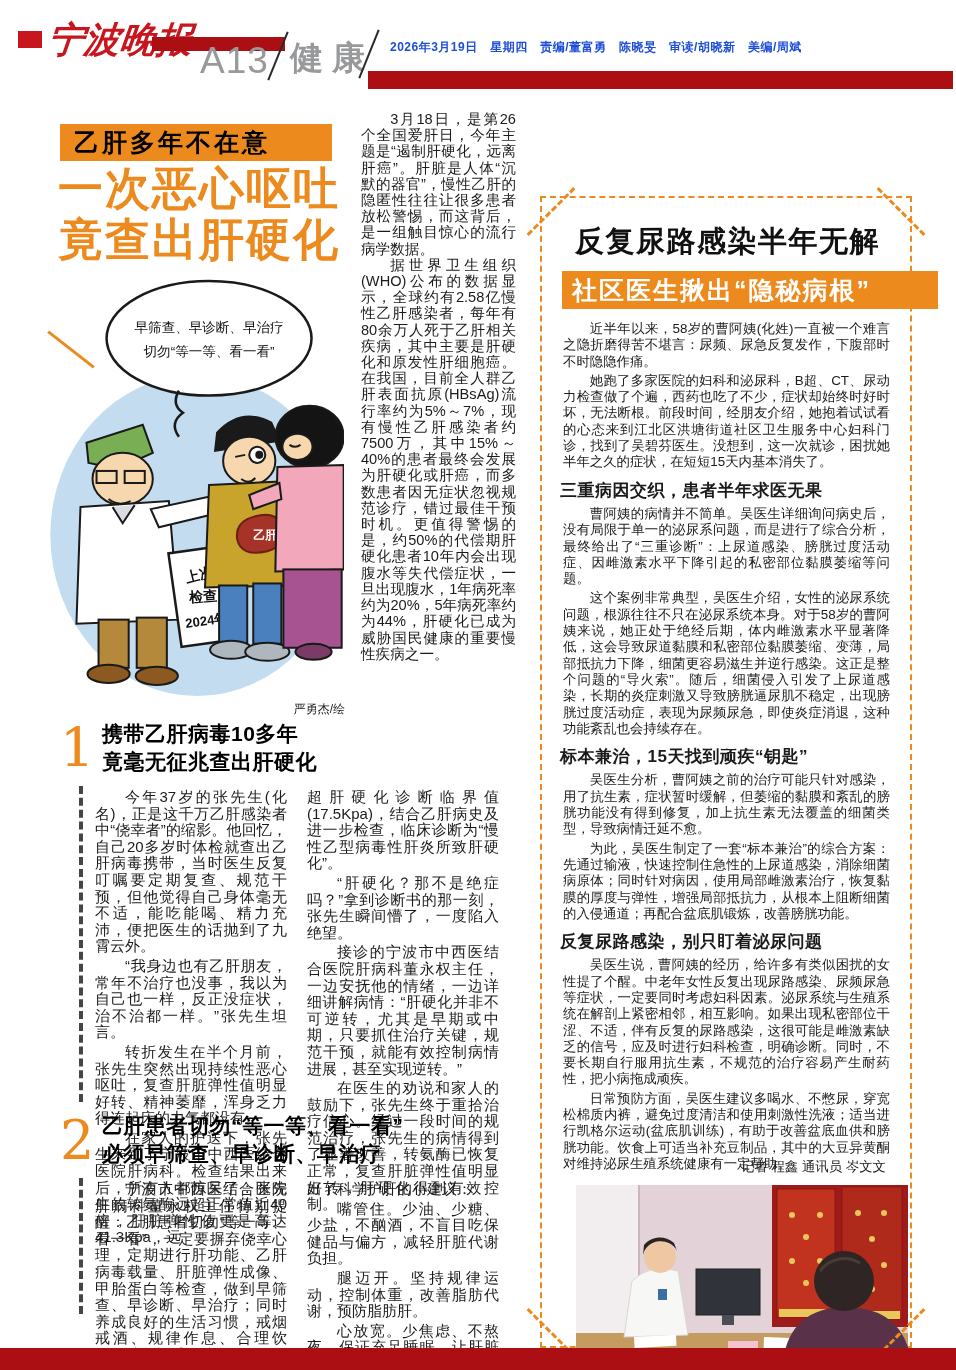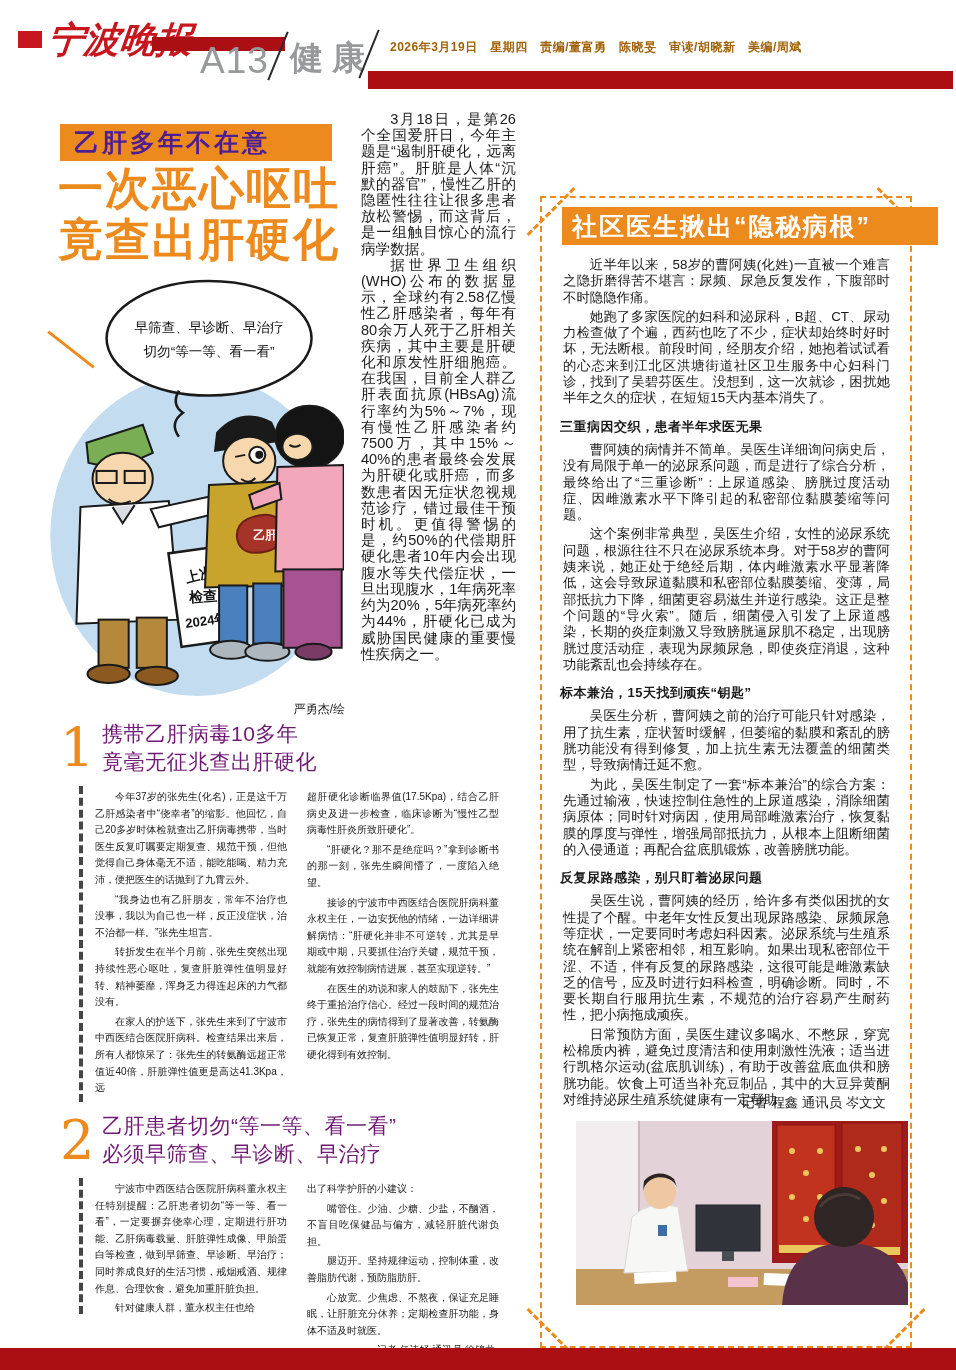--- a/index.html
+++ b/index.html
@@ -8,56 +8,56 @@
   
   .m-square{position:absolute;left:18px;top:31px;width:24px;height:17px;background:#c8161e;}
   .m-logo{position:absolute;left:48px;top:16px;font-family:"DejaVu Serif",serif;
           font-style:italic;font-weight:bold;font-size:36px;color:#c8161e;transform:skewX(-6deg);}
   .m-bar1{position:absolute;left:152px;top:37px;width:133px;height:14px;background:#ab0f14;}
   .m-pageno{position:absolute;left:200px;top:40px;font-size:37px;color:#97999b;letter-spacing:1px;}
   .m-slash{position:absolute;width:2px;height:52px;background:#2a2a2a;transform:rotate(22deg);}
   .m-slash1{left:277px;top:30px;}
   .m-slash2{left:368px;top:28px;}
   .m-section{position:absolute;left:290px;top:36px;font-size:33px;font-weight:900;color:#97999b;letter-spacing:9px;}
-  .m-dateline{position:absolute;left:390px;top:39px;font-size:12px;font-weight:bold;color:#a16207;letter-spacing:.5px;}
+  .m-dateline{position:absolute;left:390px;top:39px;font-size:12px;font-weight:bold;color:#1d4ed8;letter-spacing:.5px;}
   .m-bar2{position:absolute;left:368px;top:71px;width:585px;height:18px;background:#ab0f14;}
   .bottom-bar{position:absolute;left:0;top:1348px;width:956px;height:22px;background:#ab0f14;}
   
   .kicker{position:absolute;left:60px;top:124px;width:258px;height:37px;background:#ec8a1d;
-          color:#4c1d95;font-size:25px;font-weight:bold;line-height:37px;padding-left:14px;letter-spacing:3px;}
+          color:#000000;font-size:25px;font-weight:bold;line-height:37px;padding-left:14px;letter-spacing:3px;}
   .headline{position:absolute;left:58px;top:164px;width:300px;font-size:45px;font-weight:900;
             color:#ec8a1d;line-height:1.13;letter-spacing:2px;white-space:nowrap;}
   .diag{position:absolute;left:42px;top:348px;width:58px;border-top:3px solid #ec8a1d;transform:rotate(38deg);}
   .cartoon-wrap{position:absolute;left:50px;top:266px;width:294px;height:434px;}
   .cartoon-credit{position:absolute;left:235px;top:701px;width:110px;text-align:right;font-size:12px;color:#222;}
   .intro{position:absolute;left:361px;top:111px;width:155px;font-size:14.6px;line-height:16.2px;}
   .intro p{margin:0;text-align:justify;}
   
   .sec-num{position:absolute;font-family:"DejaVu Serif",serif;font-size:54px;line-height:1;color:#ec8a1d;}
   .sec-dash{position:absolute;width:0;border-left:4px dashed #454545;}
-  .sec-head{position:absolute;font-size:21px;font-weight:normal;line-height:1.32;color:#701a75;letter-spacing:.5px;}
-  .sec-body{position:absolute;width:410px;display:flex;gap:14px;font-size:10px;line-height:16.6px;}
+  .sec-head{position:absolute;font-size:21px;font-weight:bold;line-height:1.32;color:#000000;letter-spacing:.5px;}
+  .sec-body{position:absolute;width:410px;display:flex;gap:14px;font-size:15px;line-height:16.6px;}
   .sec-col{width:198px;}
   .sec-body p,.fbody p{margin:3px;text-align:justify;}
   .blk-p{text-indent:2em;}
   .blk-cont{text-indent:0;}
   .blk-by{text-align:right !important;text-indent:0;padding-right:4px;}
   
   .feature{position:absolute;left:540px;top:196px;width:372px;height:1152px;
            border:2px dashed #ec8a1d;box-sizing:border-box;background:#fff;}
   .corner{position:absolute;width:66px;border-top:3px dashed #ec8a1d;}
   .c-tl{left:-24px;top:12px;transform:rotate(-45deg);}
   .c-tr{right:-24px;top:12px;transform:rotate(45deg);}
   .c-bl{left:-24px;bottom:12px;transform:rotate(45deg);}
   .c-br{right:-24px;bottom:12px;transform:rotate(-45deg);}
   .f-title{margin:24px 0 0 33px;font-size:29px;font-weight:900;color:#111;letter-spacing:1.5px;}
   .f-sub{margin:9px 0 0 20px;width:376px;height:38px;background:#ec8a1d;color:#fff;
          font-size:25px;font-weight:bold;line-height:38px;padding-left:10px;letter-spacing:2px;box-sizing:border-box;}
   .fbody{margin:12px 17px 0 18px;font-size:13.4px;line-height:16.3px;}
-  .fbody .blk-h{font-size:13px;font-weight:bold;margin:12px 0 7px;text-indent:0;text-align:left;letter-spacing:.5px;}
+  .fbody .blk-h{font-size:17px;font-weight:bold;margin:12px 0 7px;text-indent:0;text-align:left;letter-spacing:.5px;}
   .fbody .blk-by{margin-top:-16.3px;}
   .f-photo{margin:10px 0 0 34px;width:332px;height:184px;display:block;}
   svg text{font-family:"Liberation Sans",sans-serif;}
 </style>
 </head>
 <body>
 
 <div class="page">
 
   <div>
@@ -194,20 +194,21 @@
         <p class="blk-p">心放宽。少焦虑、不熬夜，保证充足睡眠，让肝脏充分休养；定期检查肝功能，身体不适及时就医。</p>
         <p class="blk-by">记者 任诗妤 通讯员 徐锦龙</p>
       </div>
   </div>
 
   <div class="feature" id="feature">
     <div class="corner c-tl"></div>
     <div class="corner c-tr"></div>
     <div class="corner c-bl"></div>
     <div class="corner c-br"></div>
+    <div class="f-title">反复尿路感染半年无解</div>
     <div class="f-sub">社区医生揪出“隐秘病根”</div>
     <div class="fbody">
 
     <p class="blk-p">近半年以来，58岁的曹阿姨(化姓)一直被一个难言之隐折磨得苦不堪言：尿频、尿急反复发作，下腹部时不时隐隐作痛。</p>
         <p class="blk-p">她跑了多家医院的妇科和泌尿科，B超、CT、尿动力检查做了个遍，西药也吃了不少，症状却始终时好时坏，无法断根。前段时间，经朋友介绍，她抱着试试看的心态来到江北区洪塘街道社区卫生服务中心妇科门诊，找到了吴碧芬医生。没想到，这一次就诊，困扰她半年之久的症状，在短短15天内基本消失了。</p>
         <p class="blk-h">三重病因交织，患者半年求医无果</p>
         <p class="blk-p">曹阿姨的病情并不简单。吴医生详细询问病史后，没有局限于单一的泌尿系问题，而是进行了综合分析，最终给出了“三重诊断”：上尿道感染、膀胱过度活动症、因雌激素水平下降引起的私密部位黏膜萎缩等问题。</p>
         <p class="blk-p">这个案例非常典型，吴医生介绍，女性的泌尿系统问题，根源往往不只在泌尿系统本身。对于58岁的曹阿姨来说，她正处于绝经后期，体内雌激素水平显著降低，这会导致尿道黏膜和私密部位黏膜萎缩、变薄，局部抵抗力下降，细菌更容易滋生并逆行感染。这正是整个问题的“导火索”。随后，细菌侵入引发了上尿道感染，长期的炎症刺激又导致膀胱逼尿肌不稳定，出现膀胱过度活动症，表现为尿频尿急，即使炎症消退，这种功能紊乱也会持续存在。</p>
         <p class="blk-h">标本兼治，15天找到顽疾“钥匙”</p>
         <p class="blk-p">吴医生分析，曹阿姨之前的治疗可能只针对感染，用了抗生素，症状暂时缓解，但萎缩的黏膜和紊乱的膀胱功能没有得到修复，加上抗生素无法覆盖的细菌类型，导致病情迁延不愈。</p>

